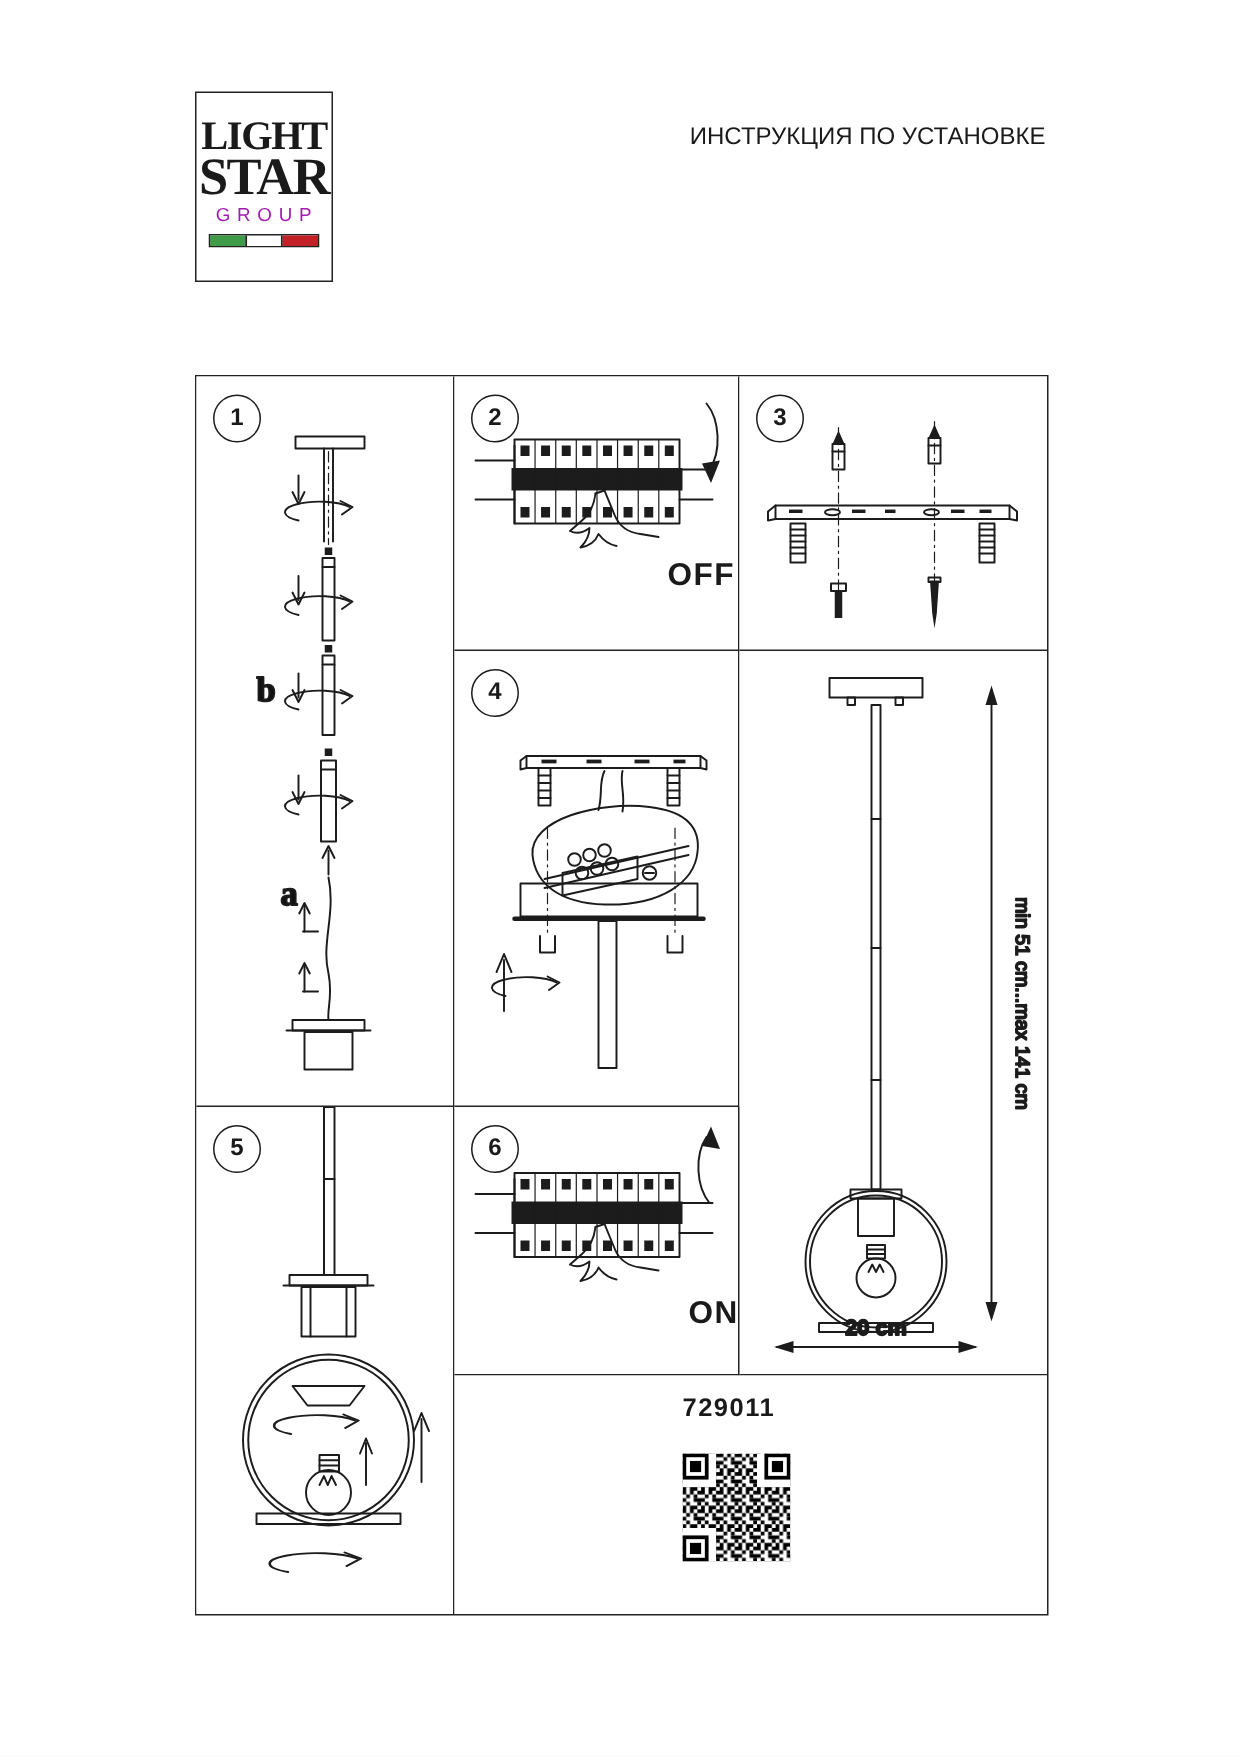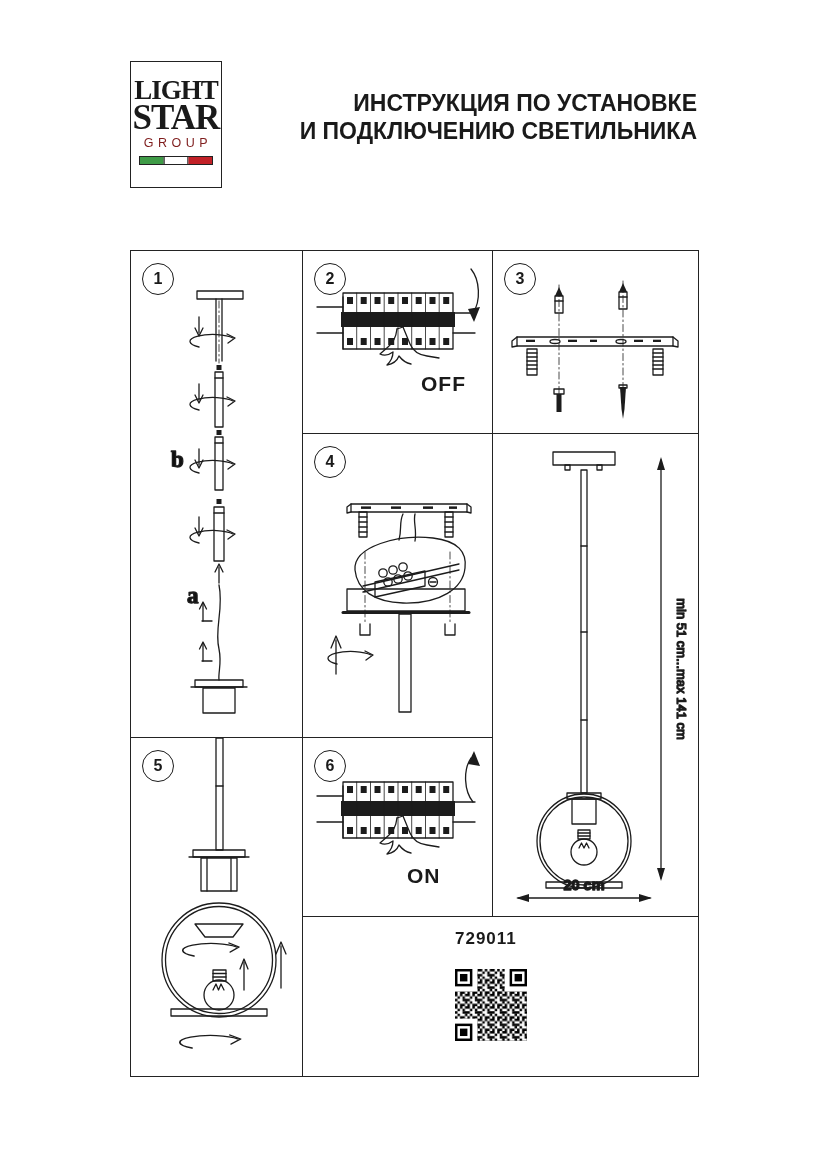--- a/index.html
+++ b/index.html
@@ -5,43 +5,43 @@
   html,body{margin:0;padding:0;background:#ffffff;}
   .page{position:relative;width:826px;height:1171px;background:#ffffff;
         font-family:"Liberation Sans",sans-serif;color:#1a1a1a;overflow:hidden;
         outline:1px solid #e9e9e9;}
   
   .logo-box{position:absolute;left:130px;top:61px;width:92px;height:127px;
             border:1.5px solid #222;box-sizing:border-box;background:#fff;
             display:flex;flex-direction:column;align-items:center;padding-top:16px;}
   .logo-l1{font-family:"Liberation Serif",serif;font-weight:bold;font-size:27px;line-height:25px;letter-spacing:-1px;}
   .logo-l2{font-family:"Liberation Serif",serif;font-weight:bold;font-size:35px;line-height:29px;letter-spacing:-1px;}
-  .logo-l3{font-size:12.5px;letter-spacing:4.5px;padding-left:4px;color:#7f1d1d;margin-top:3px;line-height:16px;}
+  .logo-l3{font-size:12.5px;letter-spacing:4.5px;padding-left:4px;color:#a21caf;margin-top:3px;line-height:16px;}
   .logo-flag{margin-top:5px;}
   .hdr{position:absolute;right:129px;top:55px;text-align:right;}
   .hdr-top{font-weight:bold;font-size:19px;line-height:28px;}
-  .hdr-instr{font-weight:bold;font-size:23px;line-height:28px;margin-top:34px;}
+  .hdr-instr{font-weight:normal;font-size:16px;line-height:28px;margin-top:23px;}
   
   .grid{position:absolute;left:130px;top:250px;width:567px;height:825px;
         border:1.6px solid #232323;box-sizing:content-box;}
   .panel{position:absolute;box-sizing:border-box;border:0 solid #232323;background:#fff;}
   .p1{left:0;top:0;width:172px;height:487px;border-right-width:1.4px;border-bottom-width:1.4px;}
   .p2{left:172px;top:0;width:190px;height:183px;border-right-width:1.4px;border-bottom-width:1.4px;}
   .p3{left:362px;top:0;width:205px;height:183px;border-bottom-width:1.4px;}
   .p4{left:172px;top:183px;width:190px;height:304px;border-right-width:1.4px;border-bottom-width:1.4px;}
   .plamp{left:362px;top:183px;width:205px;height:483px;border-bottom-width:1.4px;}
   .p5{left:0;top:487px;width:172px;height:338px;border-right-width:1.4px;}
   .p6{left:172px;top:487px;width:190px;height:179px;border-right-width:1.4px;border-bottom-width:1.4px;}
   .pqr{left:172px;top:666px;width:395px;height:159px;}
   .step-badge{position:absolute;left:11px;top:12px;width:30px;height:30px;border:1.6px solid #1c1c1c;
               border-radius:50%;display:flex;align-items:center;justify-content:center;
               font-weight:bold;font-size:16px;background:#fff;z-index:2;}
-  .pwr{position:absolute;font-weight:bold;font-size:21px;letter-spacing:1px;}
+  .pwr{position:absolute;font-weight:bold;font-size:21px;letter-spacing:1px;margin-left:24px;}
   .p2 .pwr{left:118px;top:121px;}
-  .p6 .pwr{left:104px;top:126px;}
+  .p6 .pwr{left:132px;top:126px;}
   .qr-num{position:absolute;left:152px;top:12px;font-weight:bold;font-size:17px;letter-spacing:1px;}
   .qr-img{position:absolute;left:152px;top:52px;}
   
   .ln{stroke:#1c1c1c;fill:none;stroke-width:1.3;stroke-linecap:round;stroke-linejoin:round;}
   .fl{fill:#1c1c1c;stroke:none;}
   .thin{stroke-width:0.8;}
   .dsh{stroke-dasharray:7 3 1.5 3;stroke-width:0.8;}
   .ab-label{font-family:"Liberation Serif",serif;font-weight:bold;font-size:23px;fill:#111;}
   .dim-t{font-size:13px;fill:#1a1a1a;font-family:"Liberation Sans",sans-serif;}
   .dim-t2{font-size:14.5px;fill:#1a1a1a;font-family:"Liberation Sans",sans-serif;font-weight:bold;}
@@ -86,21 +86,20 @@
       <rect x="48.3" y="1" width="1.2" height="7" fill="#222"></rect>
       <rect x="49.5" y="1" width="23.5" height="7" fill="#c22127"></rect>
     </svg>
   </div>
 
   <div class="hdr">
     <div class="hdr-top">
     </div>
     <div class="hdr-instr">
       <div>ИНСТРУКЦИЯ ПО УСТАНОВКЕ</div>
-      <div>И ПОДКЛЮЧЕНИЮ СВЕТИЛЬНИКА</div>
     </div>
   </div>
 
   <div class="grid">
 
     <div class="panel p1">
       <div class="step-badge">1</div>
       <svg class="drawing" width="170" height="485" viewBox="0 0 170 485">
         <g class="ln">
           <g>

